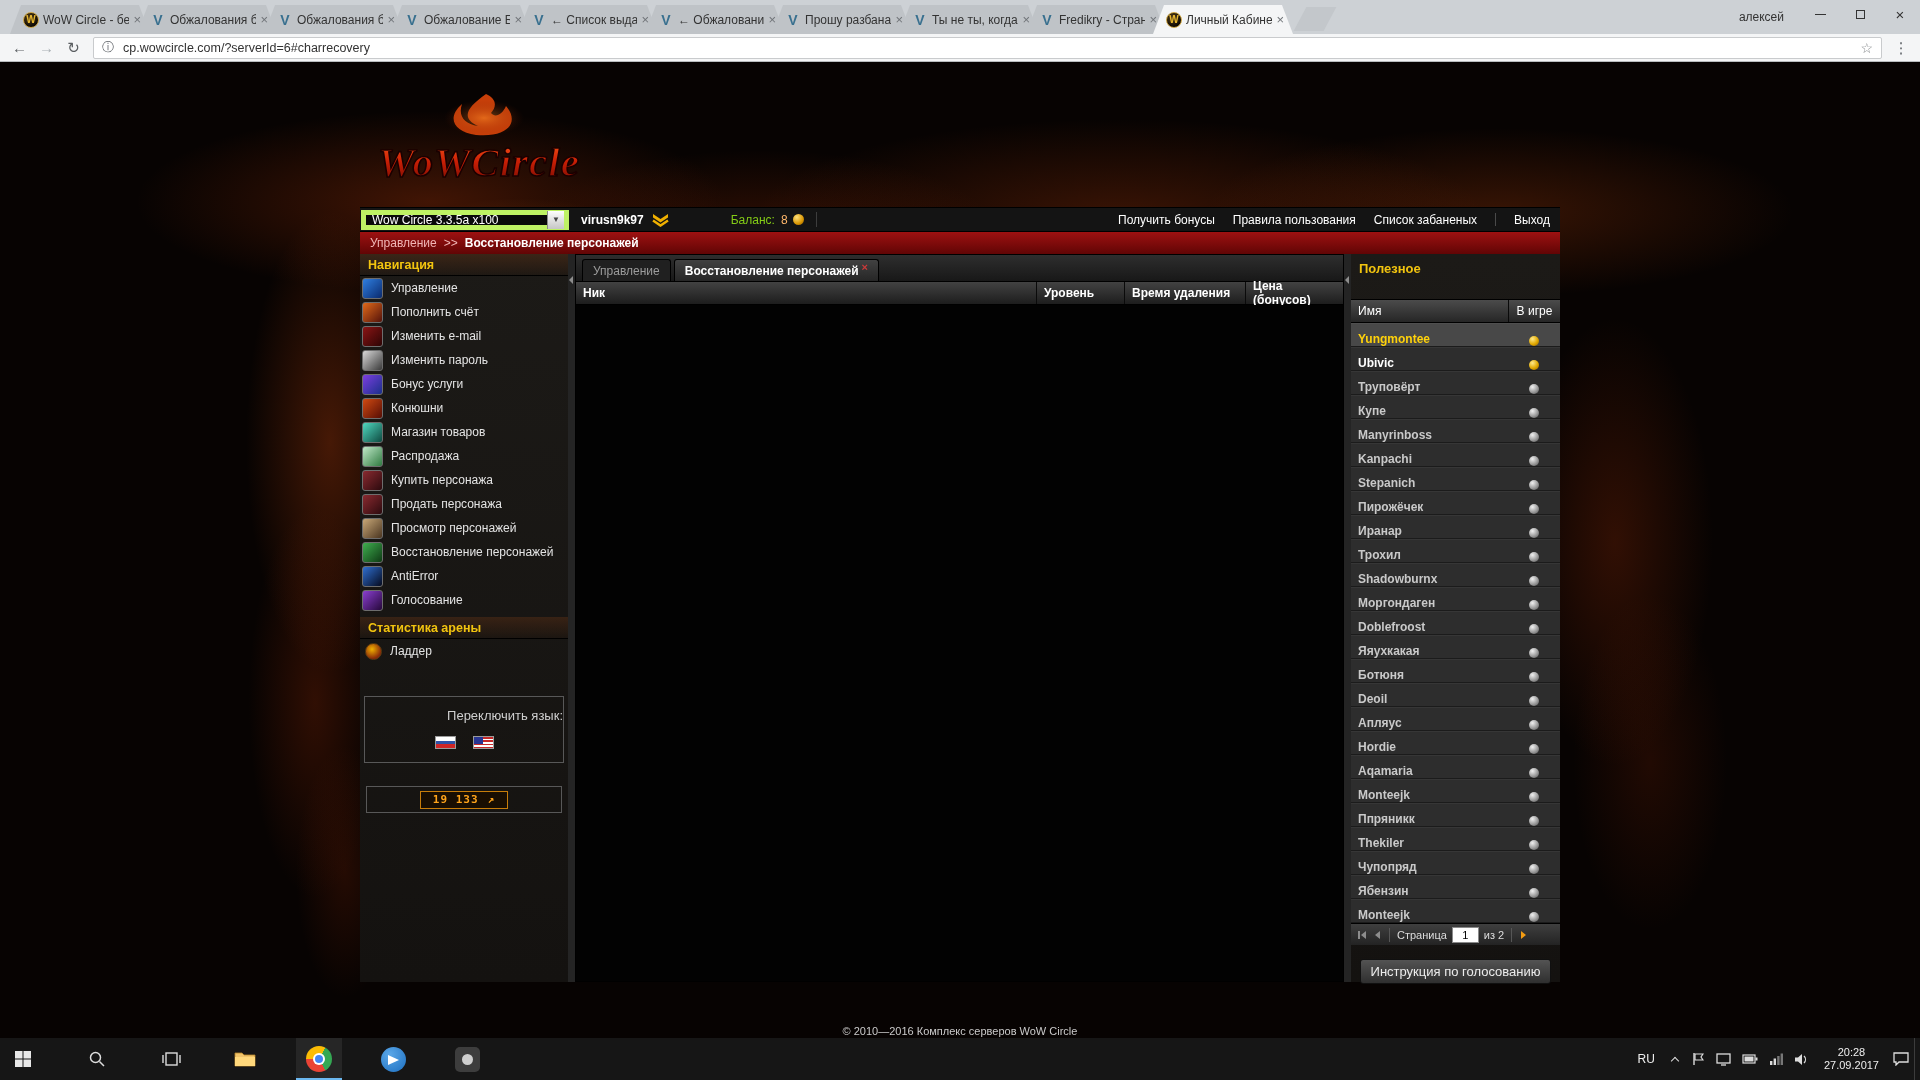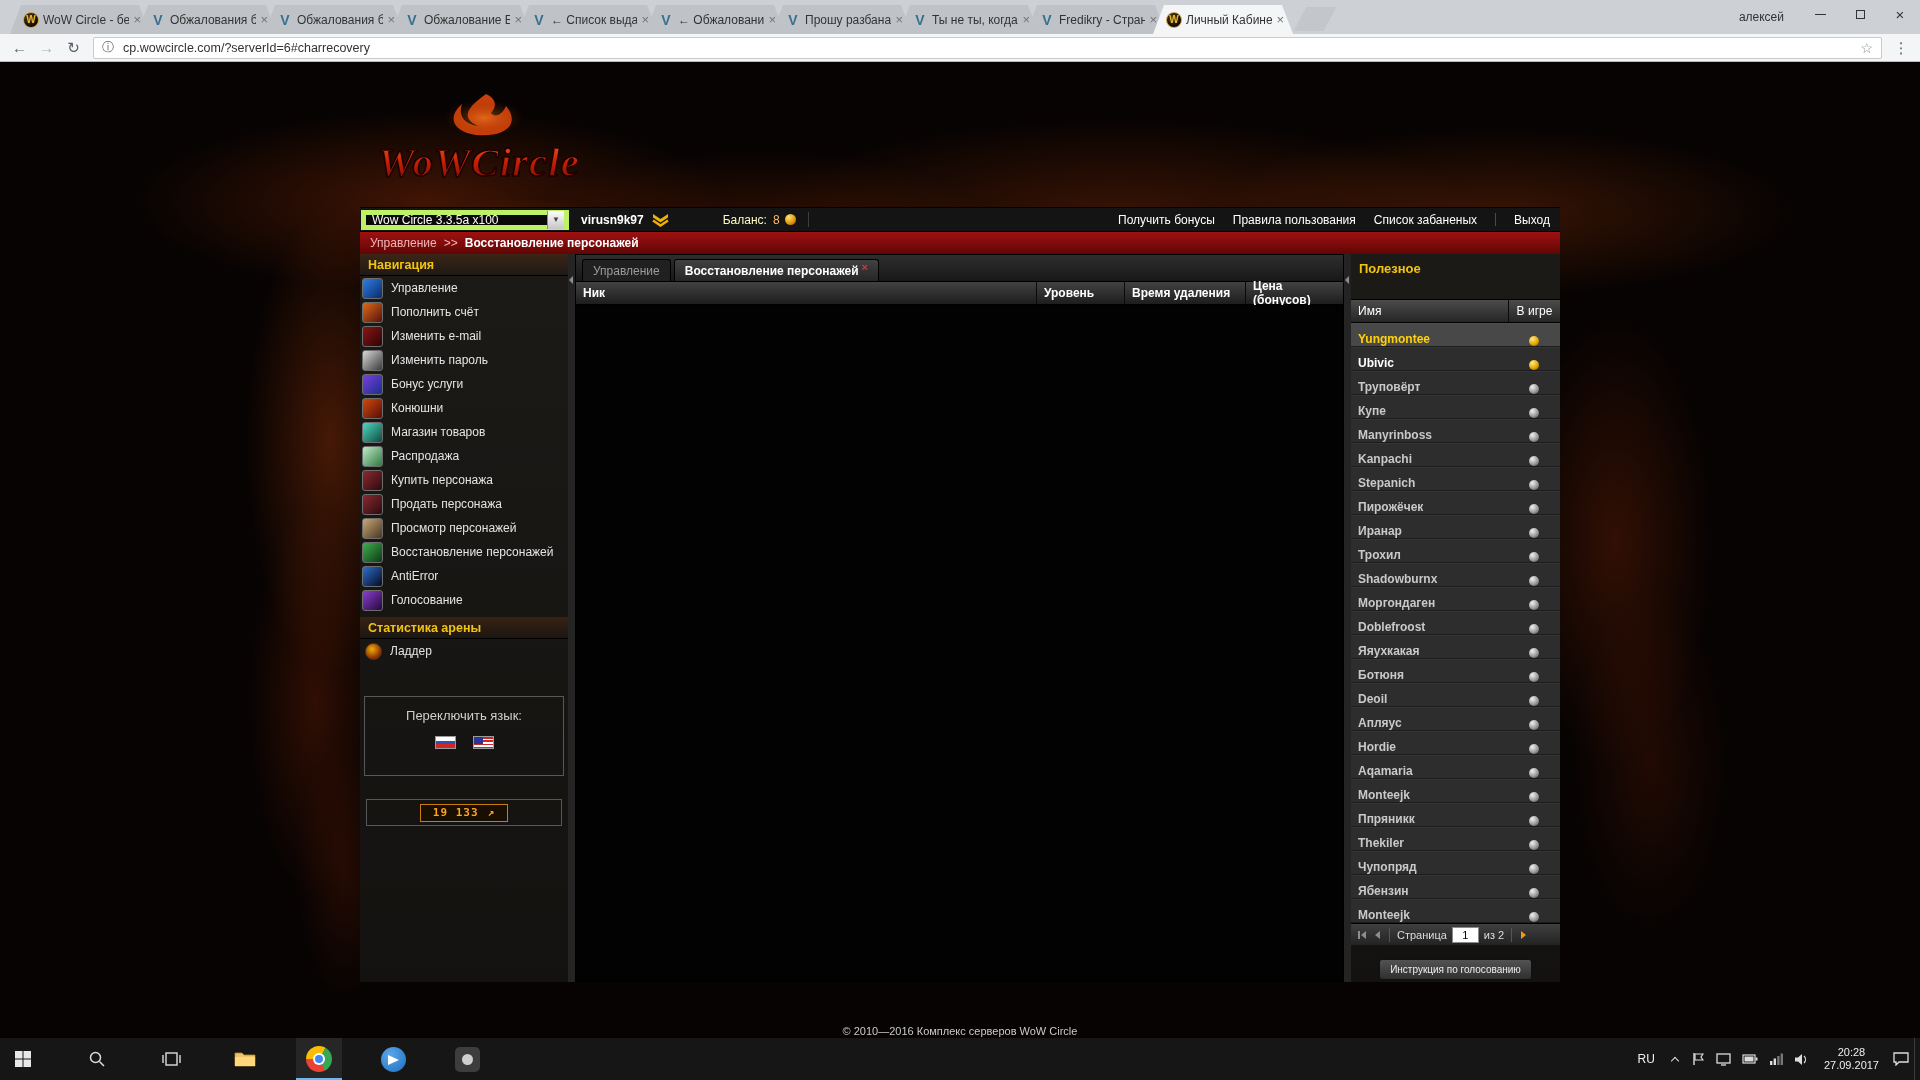--- a/index.html
+++ b/index.html
@@ -58,21 +58,21 @@
 
   .server-bar{height:24px;background:#141414;border-top:1px solid #000;display:flex;align-items:center;
               font-size:12px;color:#e8e8e8;}
   .server-select{width:208px;height:20px;margin-left:1px;background:#0a0a0a;border:5px solid #bef264;
                  display:flex;align-items:center;}
   .sel-text{flex:1;padding:0 6px;color:#fff;white-space:nowrap;overflow:hidden;}
   .sel-arrow{width:17px;height:18px;background:linear-gradient(#fdfdfd,#c6c6c6);color:#444;
              display:flex;align-items:center;justify-content:center;font-size:8px;border-left:1px solid #8a8a8a;}
   .username{font-weight:bold;margin-left:12px;color:#fff;}
   .rank-icon{margin-left:7px;display:flex;}
-  .balance-label{color:#fef9c3;margin-left:8px;padding-left:45px;}
+  .balance-label{color:#84cc16;margin-left:16px;padding-left:45px;}
   .balance-value{color:#ffb76b;margin-left:6px;}
   .coin-icon{width:11px;height:11px;border-radius:50%;margin-left:5px;
              background:radial-gradient(circle at 35% 30%,#ffe07a,#d89400 62%,#7a4e00);}
   .bar-divider{width:1px;height:15px;background:#3d3d3d;margin:0 12px;}
   .top-links{margin-left:auto;display:flex;align-items:center;gap:18px;padding-right:10px;}
   .top-link{color:#ffffff;white-space:nowrap;}
   .top-link-divider{width:1px;height:13px;background:#4a4a4a;}
 
   .breadcrumb{height:23px;background:linear-gradient(#9e1111,#610505);display:flex;align-items:center;
               padding-left:10px;font-size:12px;gap:7px;border-top:1px solid #000;}
@@ -84,21 +84,21 @@
   
   .nav-panel{width:208px;background:linear-gradient(#1c1a17,#141210);}
   .panel-title{height:22px;display:flex;align-items:center;padding-left:8px;color:#f2c40f;
                font-weight:bold;font-size:12.5px;border-bottom:1px solid #000;
                background:linear-gradient(rgba(130,62,22,.30),rgba(42,22,8,.22));}
   .nav-item{height:24px;display:flex;align-items:center;gap:8px;padding-left:2px;color:#e4e4e4;font-size:12px;}
   .nav-icon{width:21px;height:21px;border-radius:3px;border:1px solid #6d6d6d;flex:0 0 21px;}
   .arena-title{margin-top:5px;}
   .ladder-icon{width:17px;height:17px;border-radius:50%;margin-left:3px;flex:0 0 17px;
                background:radial-gradient(circle at 40% 35%,#f0b000,#8a2a08 70%);border:1px solid #5a3a10;}
-  .lang-box{margin:33px 4px 0;border:1px solid #585858;padding:11px 0 26px;text-align:center;}
+  .lang-box{margin:33px 4px 0;border:1px solid #585858;padding:11px 0 13px;text-align:right;}
   .lang-title{color:#cfcfcf;font-size:13px;}
   .flags{display:flex;justify-content:center;gap:17px;margin-top:13px;}
   .flag{width:21px;height:13px;border:1px solid #9a9a9a;}
   .flag-ru{background:linear-gradient(#fff 0 33%,#2f53a8 33% 66%,#cf2626 66% 100%);}
   .flag-us{position:relative;background:repeating-linear-gradient(#c62828 0 1.7px,#fff 1.7px 3.4px);}
   .flag-us::after{content:"";position:absolute;left:0;top:0;width:9px;height:7px;background:#283593;}
   .counter-box{margin:23px 6px 0;border:1px solid #585858;height:27px;display:flex;align-items:center;justify-content:center;}
   .counter{width:88px;height:18px;background:#190e02;border:1px solid #c87d0a;display:flex;align-items:center;
            justify-content:center;gap:9px;color:#ffa41b;font-family:"DejaVu Sans Mono",monospace;
            font-size:11px;font-weight:bold;letter-spacing:1px;}
@@ -146,21 +146,21 @@
             display:flex;align-items:center;padding:0 5px;gap:5px;font-size:11px;color:#ddd;}
   .pg-btn{height:16px;display:flex;align-items:center;justify-content:center;gap:1px;padding:0 2px;}
   .tri-l{width:0;height:0;border-top:4px solid transparent;border-bottom:4px solid transparent;border-right:5px solid #8d8d8d;}
   .tri-r{width:0;height:0;border-top:4px solid transparent;border-bottom:4px solid transparent;border-left:5px solid #f39c12;}
   .pg-bar{width:2px;height:8px;background:#8d8d8d;}
   .pg-sep{width:1px;height:14px;background:#565656;margin:0 2px;}
   .pg-input{width:27px;height:16px;background:#fff;border:1px solid #8a8a8a;font-size:11px;text-align:center;
             color:#000;font-family:"Liberation Sans",sans-serif;padding:0;}
   .rp-button-wrap{margin-top:14px;text-align:center;}
   .rp-button{display:inline-block;padding:4px 10px;background:linear-gradient(#535353,#2f2f2f);
-             border:1px solid #101010;border-radius:3px;color:#ececec;font-size:10px;}
+             border:1px solid #101010;border-radius:3px;color:#ececec;font-size:13px;}
 
   .footer-copy{position:absolute;left:0;width:100%;top:963px;text-align:center;color:#cacaca;font-size:11px;}
 
   
   .taskbar{position:absolute;left:0;top:1038px;width:1920px;height:42px;background:#161616;
            display:flex;align-items:center;z-index:20;gap:28px;}
   .tb-btn{width:46px;height:42px;display:flex;align-items:center;justify-content:center;}
   .tb-btn.active{background:rgba(255,255,255,.07);box-shadow:inset 0 -2px 0 #6cb8f0;}
   .chrome-ic{width:26px;height:26px;border-radius:50%;position:relative;
              background:conic-gradient(from 150deg,#ea4335 0 120deg,#fbbc05 120deg 240deg,#34a853 240deg 360deg);}

